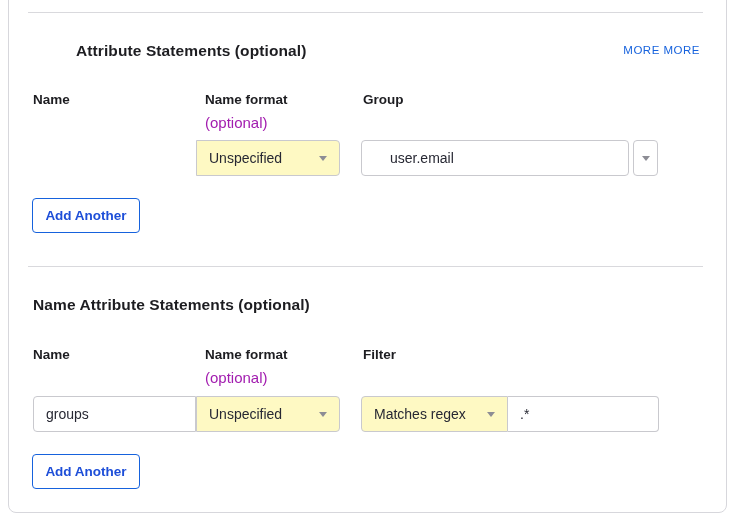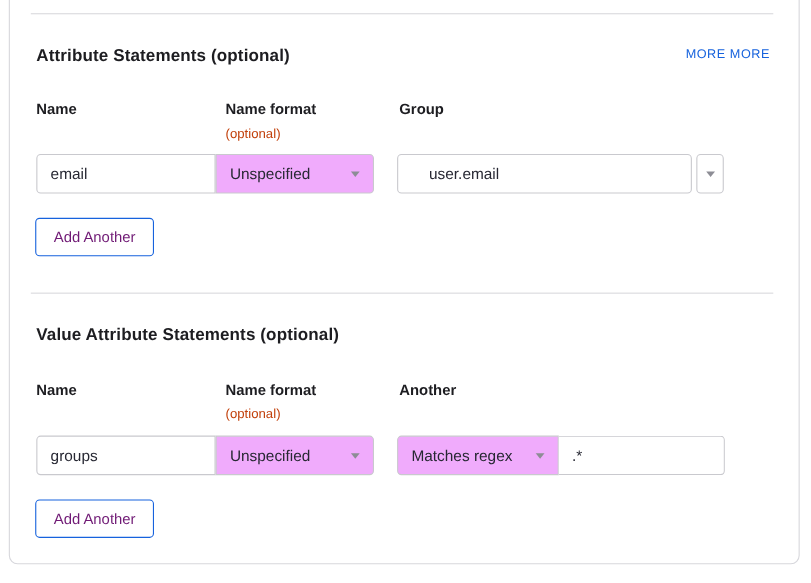--- a/index.html
+++ b/index.html
@@ -12,87 +12,86 @@
 
   .divider { position:absolute; left:28px; width:675px; height:1px; background:#d9d9dd; }
 
   .section-title { position:absolute; left:33px; font-size:15.5px; font-weight:700;
     color:#1d1d21; letter-spacing:0.1px; }
 
   .learn-more { position:absolute; right:37px; font-size:11.5px; font-weight:500;
     color:#1662dd; letter-spacing:0.5px; cursor:pointer; text-decoration:none; }
 
   .col-label { position:absolute; font-size:13.5px; font-weight:700; color:#1d1d21; }
-  .optional-note { position:absolute; font-size:12px; font-weight:400; color:#c2410c; }
+  .optional-note { position:absolute; font-size:15px; font-weight:400; color:#a21caf; }
 
   .tb { position:absolute; height:36px; border:1px solid #c9c9ce; background:#fff;
     font-size:14px; color:#272833; padding:0 12px; outline:none;
     font-family:"Liberation Sans", sans-serif; }
   .tb::placeholder { color:#8d8d95; }
 
   .rad-l { border-radius:4px 0 0 4px; }
   .rad-r { border-radius:0 4px 4px 0; }
   .rad   { border-radius:4px;padding-left:28px; }
   .no-bl { border-left:none; }
 
-  .select { position:absolute; height:36px; border:1px solid #c9c9ce; background:#f0abfc;
+  .select { position:absolute; height:36px; border:1px solid #c9c9ce; background:#fef9c3;
     display:flex; align-items:center; padding:0 12px; font-size:14px; color:#272833;
     cursor:pointer; }
   .select .caret { margin-left:auto; }
 
   .caret { width:0; height:0; border-left:4.5px solid transparent;
     border-right:4.5px solid transparent; border-top:5.5px solid #8d8d95; display:inline-block; }
 
   .arrow-btn { position:absolute; width:25px; height:36px; border:1px solid #c9c9ce;
     border-radius:4px; background:#fff; display:flex; align-items:center;
     justify-content:center; cursor:pointer; }
 
   .add-btn { position:absolute; left:32px; width:108px; height:35px; background:#fff;
-    border:1px solid #1662dd; border-radius:4px; color:#701a75; font-size:13.5px;
-    font-weight:400; font-family:"Liberation Sans", sans-serif; cursor:pointer; }
+    border:1px solid #1662dd; border-radius:4px; color:#1d4ed8; font-size:13.5px;
+    font-weight:700; font-family:"Liberation Sans", sans-serif; cursor:pointer; }
 </style>
 </head>
 <body>
 
 <div id="stage">
   <div class="card"></div>
 
   <div class="divider" style="top:12px;"></div>
 
-  <div class="section-title" style="top:42px;">Attribute Statements (optional)</div>
+  <div class="section-title" style="top:42px;margin-left:43px;">Attribute Statements (optional)</div>
 
   <a class="learn-more" style="top:44px;">MORE MORE</a>
 
   <div class="col-label" style="left:33px; top:92px;">Name</div>
   <div class="col-label" style="left:205px; top:92px;">Name format</div>
   <div class="col-label" style="left:363px; top:92px;">Group</div>
   <div class="optional-note" style="left:205px; top:114px;">(optional)</div>
 
-  <input class="tb rad-l" style="left: 33px; top: 140px; width: 163px;" value="email">
 
   <div class="select no-bl rad-r" style="left:196px; top:140px; width:144px;">
     <span>Unspecified</span>
     <span class="caret"></span>
   </div>
 
   <input class="tb rad" style="left: 361px; top: 140px; width: 268px;" value="user.email">
 
   <button class="arrow-btn" style="left:633px; top:140px;">
     <span class="caret"></span>
   </button>
 
   <button class="add-btn" style="top:198px;">Add Another</button>
 
   <div class="divider" style="top:266px;"></div>
 
-  <div class="section-title" style="top:296px;">Value Attribute Statements (optional)</div>
+  <div class="section-title" style="top:296px;">Name Attribute Statements (optional)</div>
 
   <div class="col-label" style="left:33px; top:347px;">Name</div>
   <div class="col-label" style="left:205px; top:347px;">Name format</div>
-  <div class="col-label" style="left:363px; top:347px;">Another</div>
+  <div class="col-label" style="left:363px; top:347px;">Filter</div>
   <div class="optional-note" style="left:205px; top:369px;">(optional)</div>
 
   <input class="tb rad-l" style="left: 33px; top: 396px; width: 163px;" value="groups">
 
   <div class="select no-bl rad-r" style="left:196px; top:396px; width:144px;">
     <span>Unspecified</span>
     <span class="caret"></span>
   </div>
 
   <div class="select rad-l" style="left:361px; top:396px; width:147px;">

